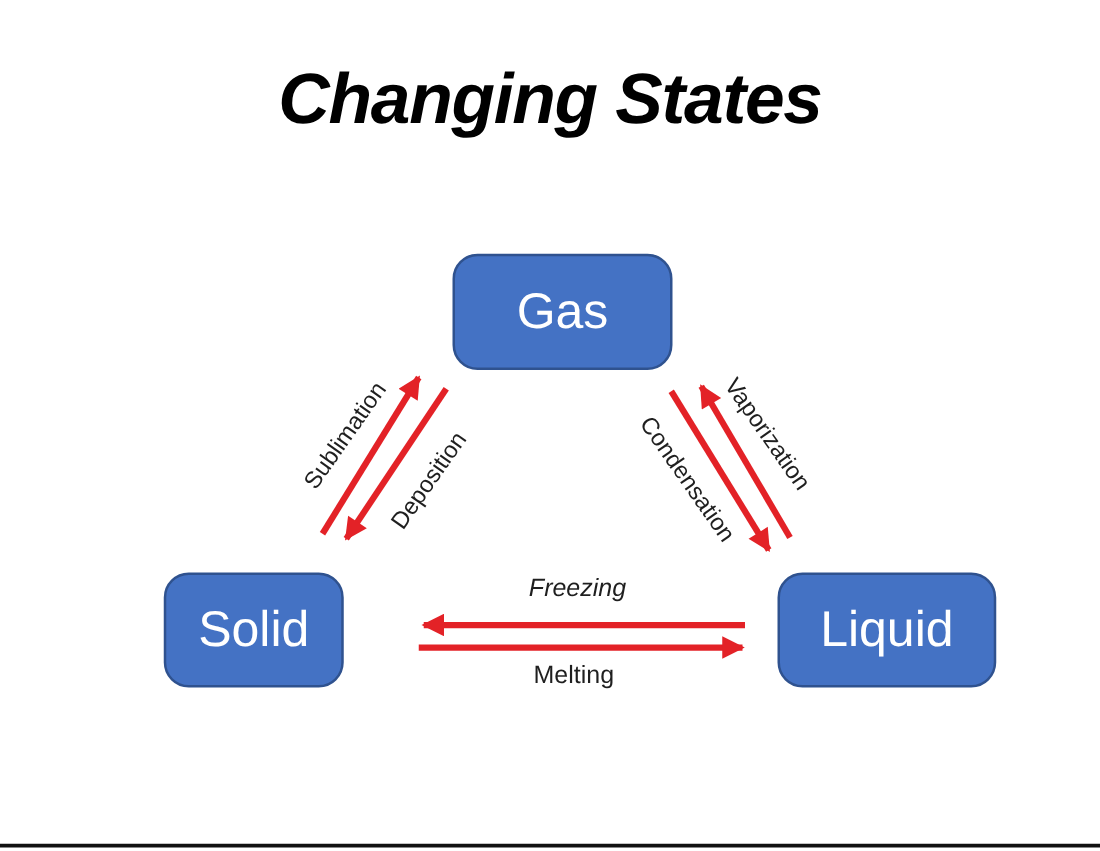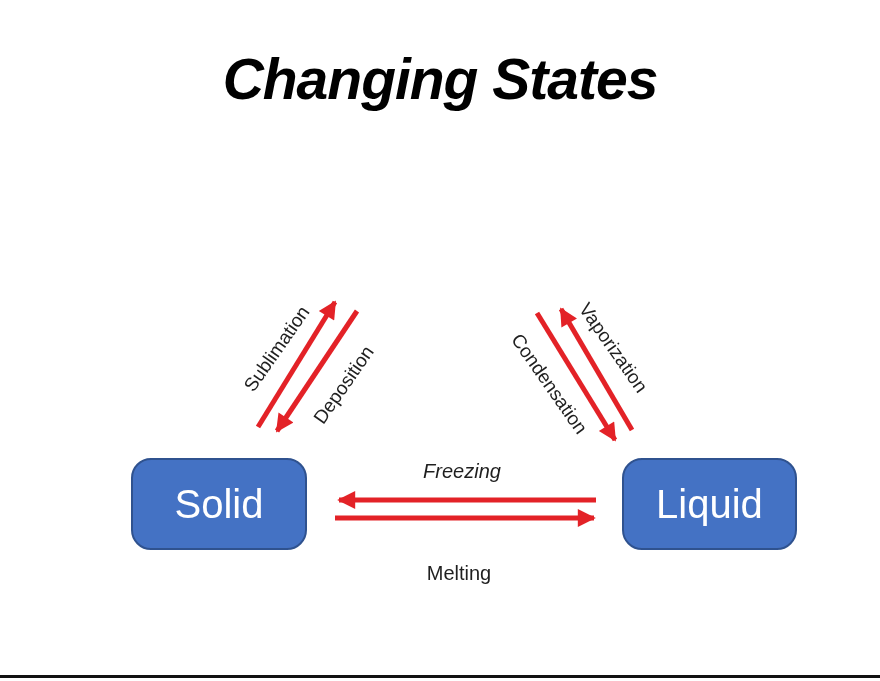--- a/index.html
+++ b/index.html
@@ -48,35 +48,35 @@
     align-items: center;
     justify-content: center;
     background: var(--box-fill, #4472c4);
     border: 2px solid var(--box-border, #2f528f);
     border-radius: 20px;
     color: var(--box-text, #ffffff);
     font-size: 40px;
     box-sizing: border-box;
   }
   .node-gas    { left: 362px; top: 203px; width: 176px; height: 93px; }
-  .node-solid  { left: 131px; top: 458px; width: 176px; height: 92px; }
+  .node-solid  { left: 131px; top: 458px; width: 144px; height: 92px; }
   .node-liquid { left: 622px; top: 458px; width: 175px; height: 92px; }
   .edge-label {
     position: absolute;
     transform: translate(-50%, -50%) rotate(var(--rot, 0deg));
     font-size: 19px;
     color: var(--label-text, #1f1f1f);
     white-space: nowrap;
   }
   .lbl-sublimation  { left: 277px; top: 349px; --rot: -55deg; }
   .lbl-deposition   { left: 344px; top: 385px; --rot: -55deg; }
   .lbl-vaporization { left: 613px; top: 348px; --rot: 55deg; }
   .lbl-condensation { left: 549px; top: 384px; --rot: 55deg; }
   .lbl-freezing     { left: 462px; top: 471px; font-size: 20px; font-style: italic; }
-  .lbl-melting      { left: 459px; top: 573px; font-size: 20px; }
+  .lbl-melting      { left: 459px; top: 541px; font-size: 20px; }
   .bottom-line {
     position: absolute;
     left: 0;
     right: 0;
     top: 675px;
     height: 3px;
     background: var(--bottom-border, #111111);
   }
 </style>
 </head>
@@ -93,20 +93,23 @@
       </marker>
     </defs>
     <line class="arrow-line" x1="258" y1="427" x2="335" y2="302" marker-end="url(#arrowhead)"></line>
     <line class="arrow-line" x1="357" y1="311" x2="277" y2="431" marker-end="url(#arrowhead)"></line>
     <line class="arrow-line" x1="632" y1="430" x2="561" y2="309" marker-end="url(#arrowhead)"></line>
     <line class="arrow-line" x1="537" y1="313" x2="615" y2="440" marker-end="url(#arrowhead)"></line>
     <line class="arrow-line" x1="596" y1="500" x2="339" y2="500" marker-end="url(#arrowhead)"></line>
     <line class="arrow-line" x1="335" y1="518" x2="594" y2="518" marker-end="url(#arrowhead)"></line>
   </svg>
 
+  <div class="node node-gas">
+    <span>Gas</span>
+  </div>
   <div class="node node-solid">
     <span>Solid</span>
   </div>
   <div class="node node-liquid">
     <span>Liquid</span>
   </div>
 
   <div class="edge-label lbl-sublimation">Sublimation</div>
   <div class="edge-label lbl-deposition">Deposition</div>
   <div class="edge-label lbl-vaporization">Vaporization</div>

